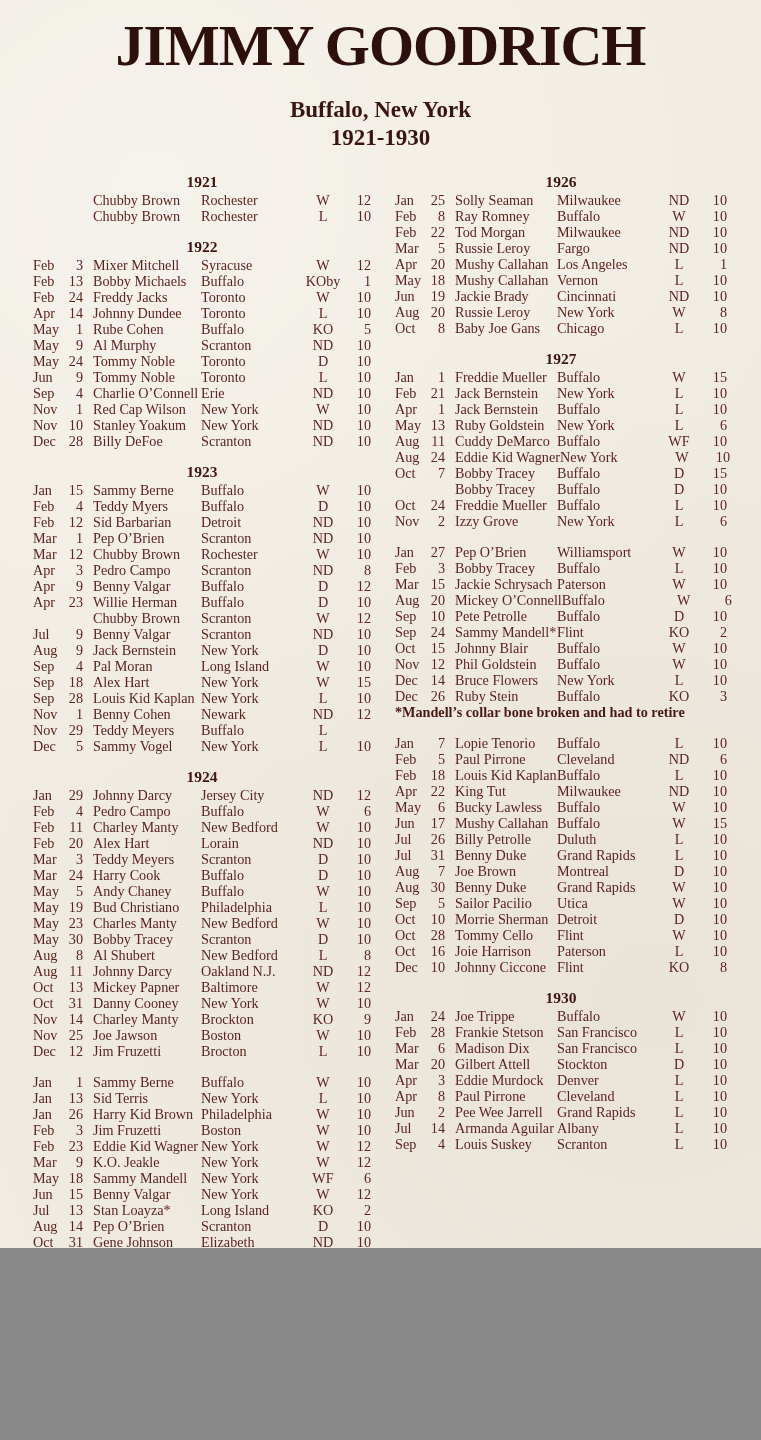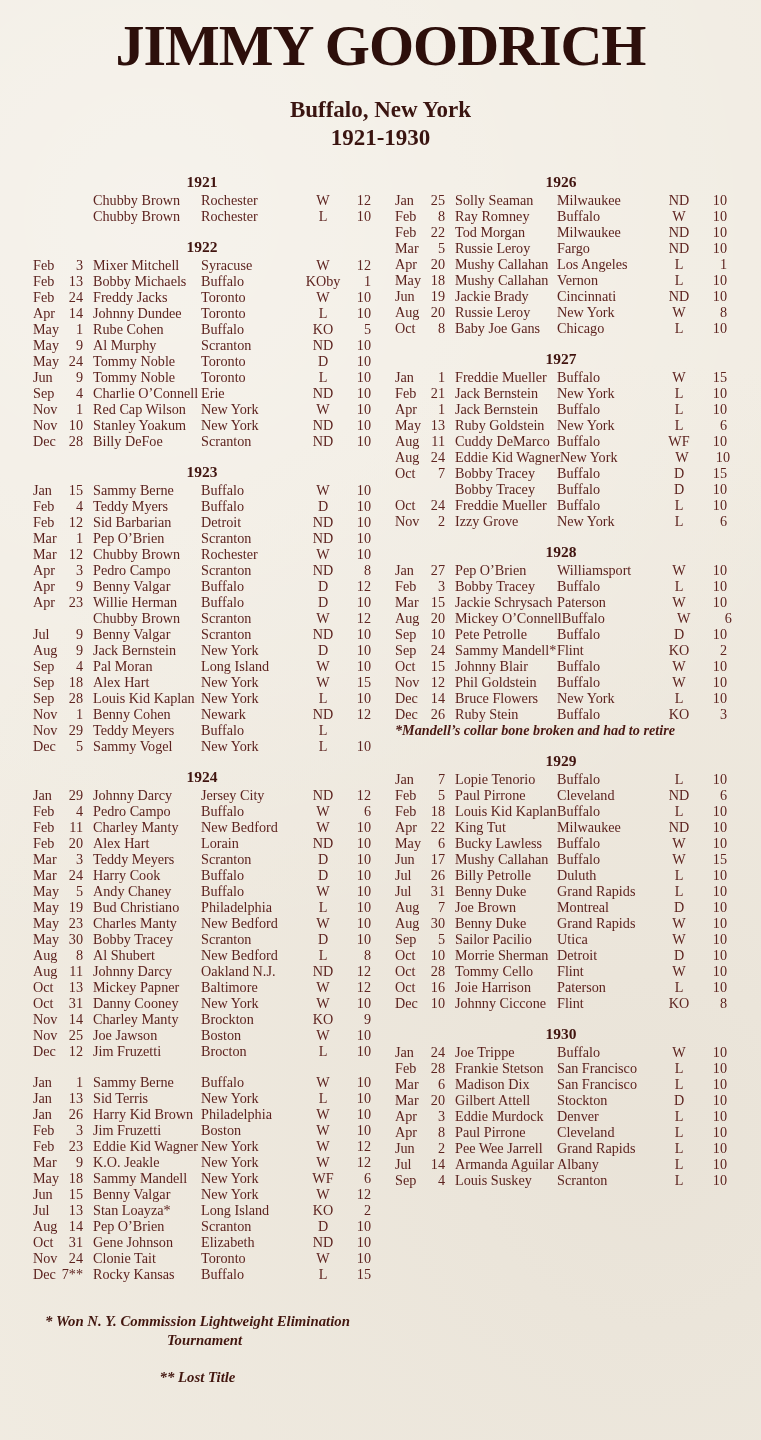--- a/index.html
+++ b/index.html
@@ -1,18 +1,18 @@
 <!DOCTYPE html>
 <html><head>
 <meta charset="utf-8">
 <style>
   html,body { margin:0; padding:0; background:#888; }
   .page {
     position:relative;
-    width:761px; height:1440px;
+    width:761px; height:1248px;
     margin:0 auto;
     background:#f1ece2;
     background-image:
       radial-gradient(circle at 20% 15%, rgba(255,255,255,0.35), rgba(255,255,255,0) 55%),
       radial-gradient(circle at 85% 80%, rgba(210,200,185,0.25), rgba(210,200,185,0) 60%);
     font-family:"Liberation Serif", serif;
     color:#5d231f;
     overflow:hidden;
     box-sizing:border-box;
   }
@@ -64,21 +64,20 @@
   }
   .c-month   { width:28px; flex:0 0 28px; }
   .c-day     { width:22px; flex:0 0 22px; text-align:right; }
   .c-opponent{ flex:1 1 auto; padding-left:10px; overflow:visible; }
   .c-city    { width:100px; flex:0 0 100px; }
   .c-result  { width:44px; flex:0 0 44px; text-align:center; }
   .c-rounds  { width:26px; flex:0 0 26px; text-align:right; }
   .section-note {
     font-size:14.2px;
     line-height:16px;
-    font-style:italic;
     font-weight:bold;
     color:#4a1812;
     white-space:nowrap;
   }
   .footnotes { margin-top:30px;text-align:center; }
   .footnote {
     width:315px;
     font-size:14.8px;
     line-height:19px;
     font-style:italic;
@@ -761,21 +760,20 @@
           <div class="fight-row">
             <span class="c-month">Nov</span>
             <span class="c-day">2</span>
             <span class="c-opponent">Izzy Grove</span>
             <span class="c-city">New York</span>
             <span class="c-result">L</span>
             <span class="c-rounds">6</span>
           </div>
         </section>
         <section class="year-section">
-          <h2 class="year-header">1928</h2>
           <div class="fight-row">
             <span class="c-month">Jan</span>
             <span class="c-day">27</span>
             <span class="c-opponent">Pep O’Brien</span>
             <span class="c-city">Williamsport</span>
             <span class="c-result">W</span>
             <span class="c-rounds">10</span>
           </div>
           <div class="fight-row">
             <span class="c-month">Feb</span>
@@ -845,21 +843,20 @@
             <span class="c-month">Dec</span>
             <span class="c-day">26</span>
             <span class="c-opponent">Ruby Stein</span>
             <span class="c-city">Buffalo</span>
             <span class="c-result">KO</span>
             <span class="c-rounds">3</span>
           </div>
           <div class="section-note">*Mandell’s collar bone broken and had to retire</div>
         </section>
         <section class="year-section">
-          <h2 class="year-header">1929</h2>
           <div class="fight-row">
             <span class="c-month">Jan</span>
             <span class="c-day">7</span>
             <span class="c-opponent">Lopie Tenorio</span>
             <span class="c-city">Buffalo</span>
             <span class="c-result">L</span>
             <span class="c-rounds">10</span>
           </div>
           <div class="fight-row">
             <span class="c-month">Feb</span>

